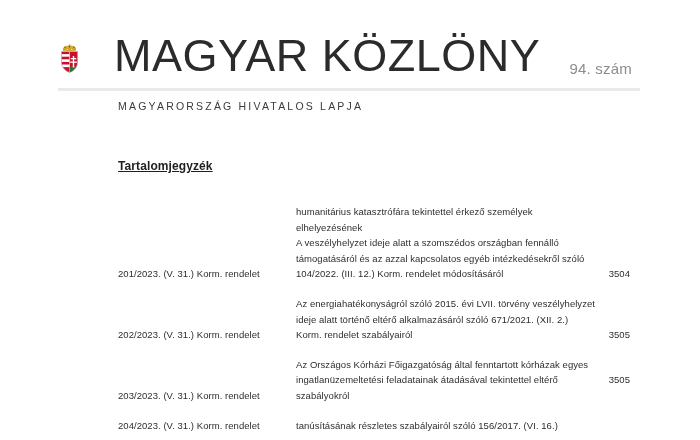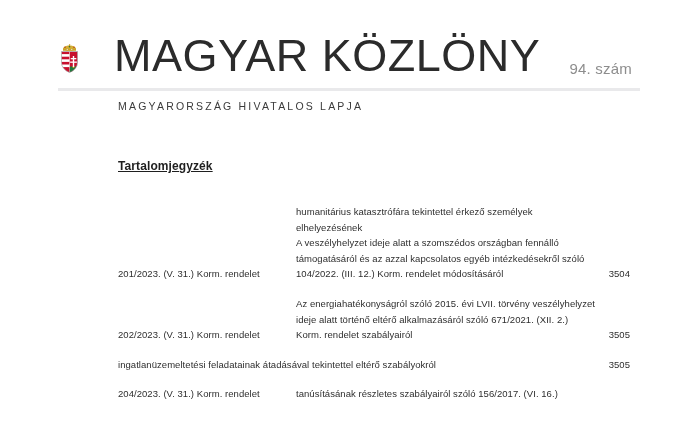--- a/index.html
+++ b/index.html
@@ -249,21 +249,26 @@
           <span class="toc-line-text">ideje alatt történő eltérő alkalmazásáról szóló 671/2021. (XII. 2.)</span>
           <span class="toc-page"></span>
         </div>
         <div class="toc-line">
           <span class="toc-line-text">Korm. rendelet szabályairól</span>
           <span class="toc-page">3505</span>
         </div>
       </div>
     </div>
     <div class="toc-entry">
-      <div class="toc-body">
+      <div class="toc-ref">203/2023. (V. 31.) Korm. rendelet</div>
+      <div class="toc-body">
+        <div class="toc-line">
+          <span class="toc-line-text">Az Országos Kórházi Főigazgatóság által fenntartott kórházak egyes</span>
+          <span class="toc-page"></span>
+        </div>
         <div class="toc-line">
           <span class="toc-line-text">ingatlanüzemeltetési feladatainak átadásával tekintettel eltérő szabályokról</span>
           <span class="toc-page">3505</span>
         </div>
       </div>
     </div>
     <div class="toc-entry">
       <div class="toc-ref">204/2023. (V. 31.) Korm. rendelet</div>
       <div class="toc-body">
         <div class="toc-line">

